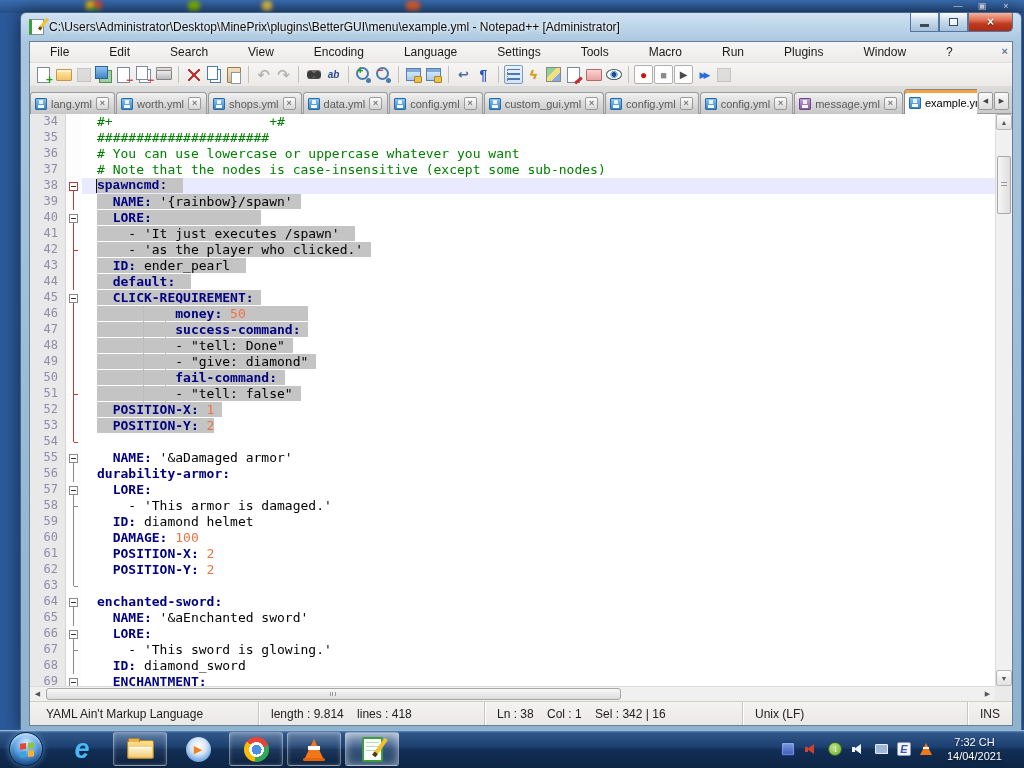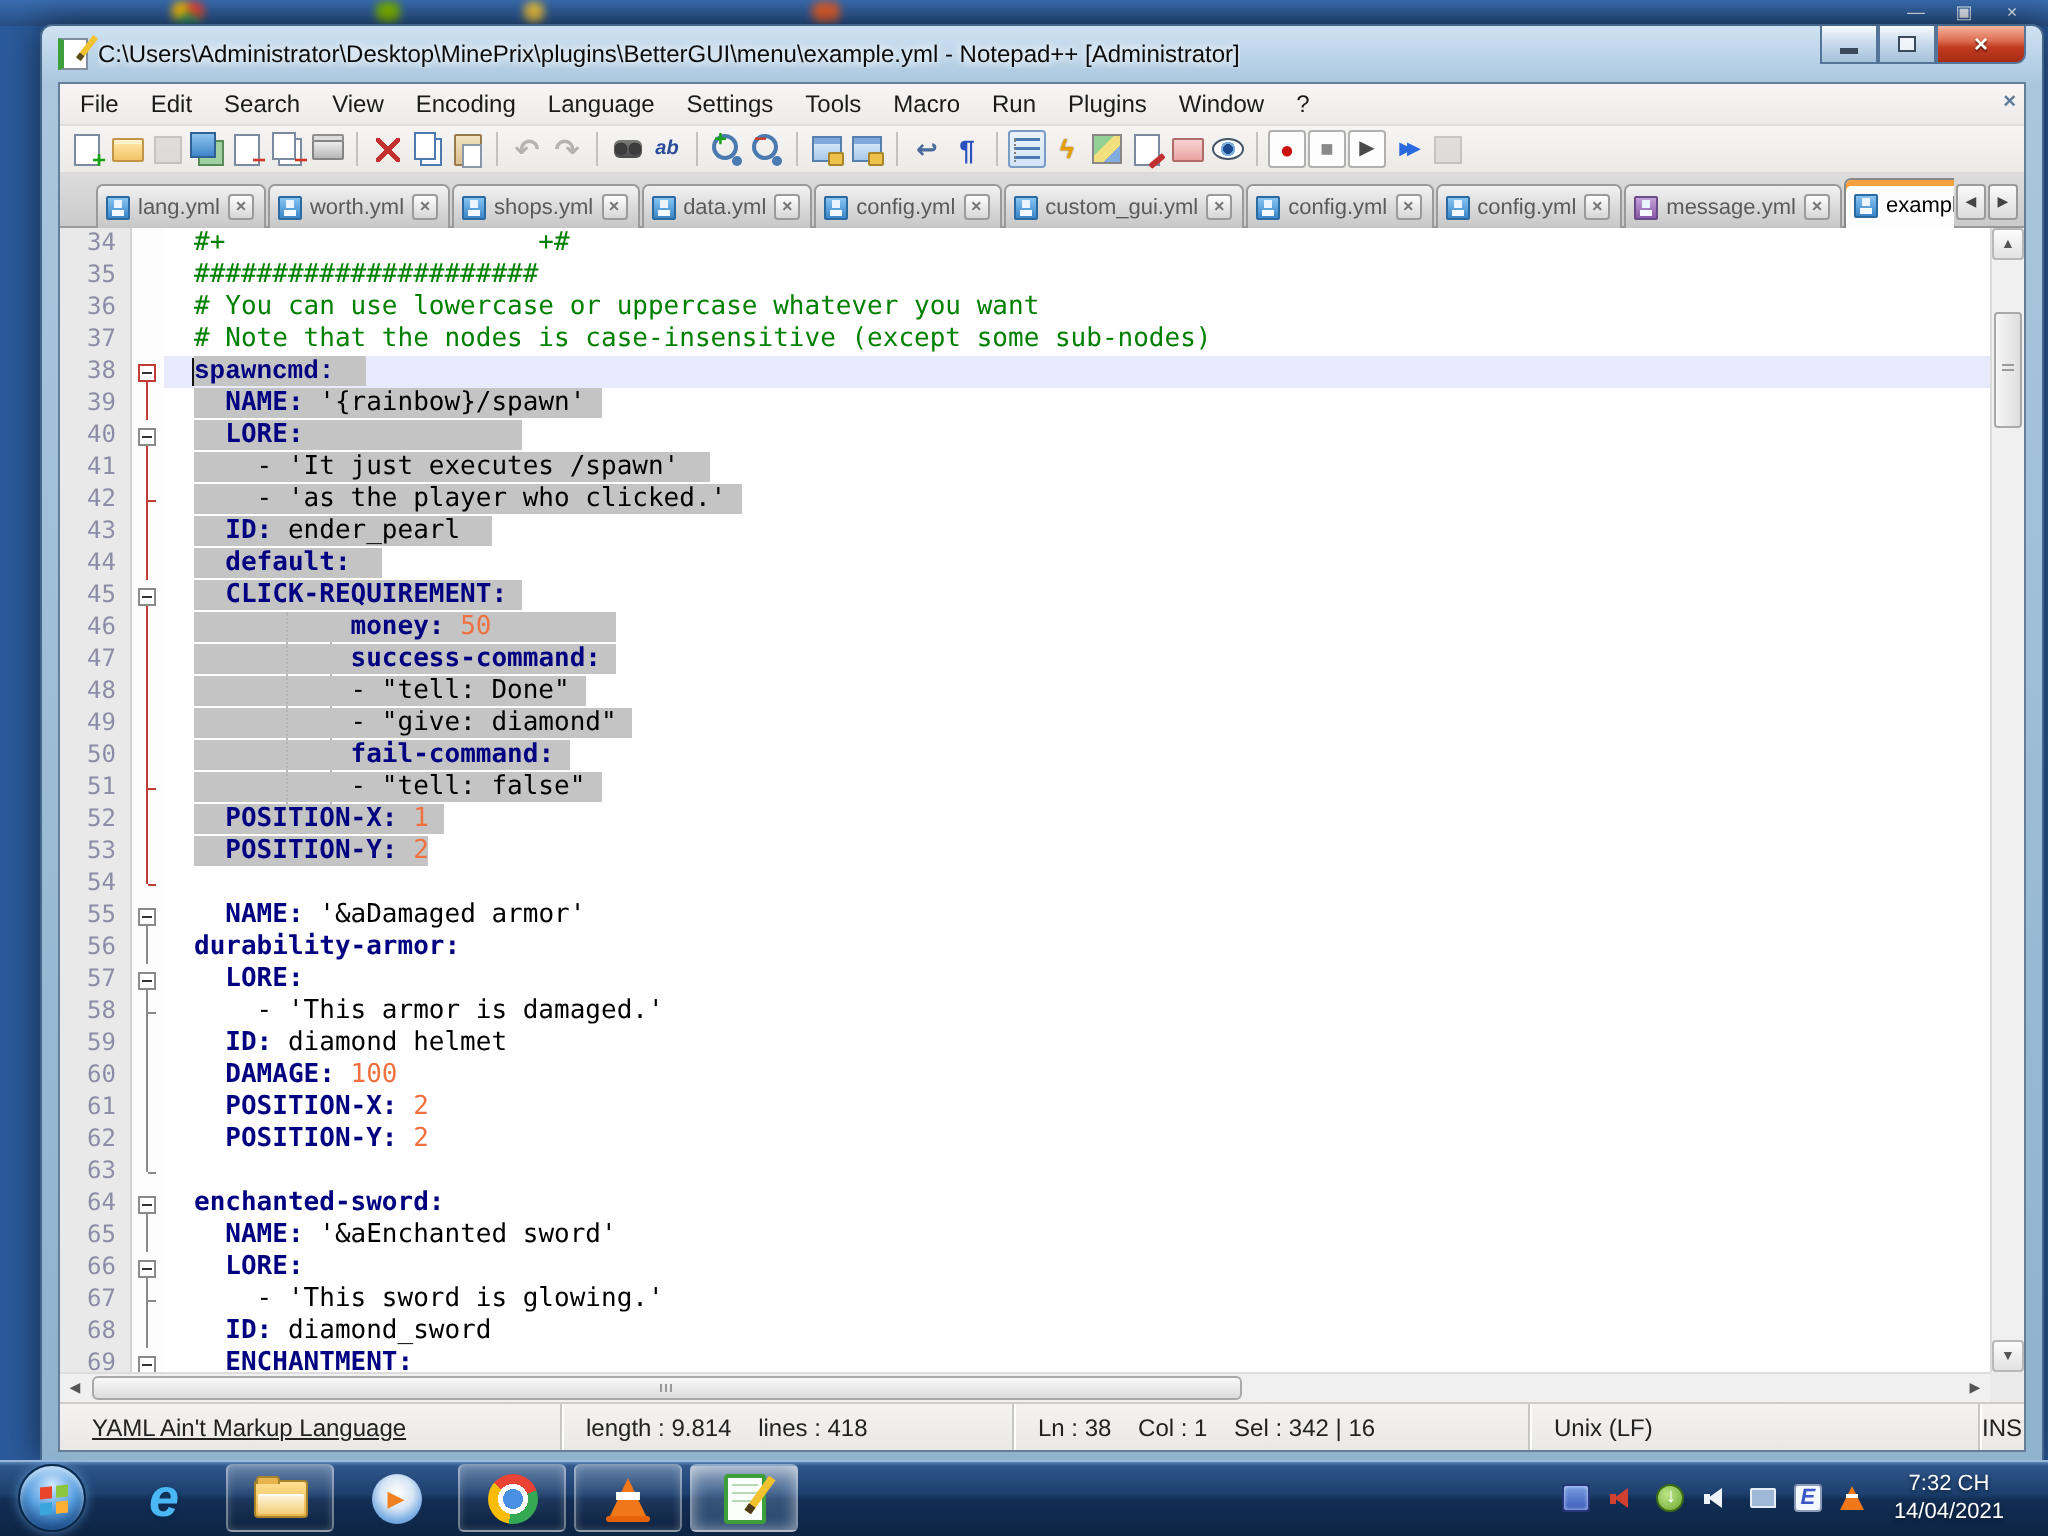--- a/index.html
+++ b/index.html
@@ -34,21 +34,21 @@
   .cap{position:absolute;top:0;right:8px;display:flex;}
   .cb{width:29px;height:19px;border:1px solid #54749a;border-top:none;display:flex;align-items:center;justify-content:center;
       background:linear-gradient(180deg,rgba(255,255,255,.85),rgba(205,220,236,.6) 45%,rgba(150,180,210,.55));}
   .cb .g-min{width:9px;height:3px;background:#3a4a5a;margin-top:6px;}
   .cb .g-max{width:9px;height:8px;border:1px solid #3a4a5a;background:rgba(255,255,255,.7);}
   .cb.close{width:45px;border-radius:0 0 5px 0;background:linear-gradient(180deg,#f6b39e,#dd6e52 40%,#c03a20 60%,#a82c14);
       color:#fff;font-size:12px;font-weight:bold;text-shadow:0 1px 1px #5a1408;}
   .winbody{position:absolute;left:8px;right:8px;top:28px;bottom:4px;background:#f1f0ee;border:1px solid #667f99;display:flex;flex-direction:column;}
 
   
-  .menubar{height:22px;background:linear-gradient(#f7f6f5,#ecebe9);display:flex;align-items:center;padding-left:2px;position:relative;border-bottom:1px solid #e0dedd;}
+  .menubar{height:22px;background:linear-gradient(#f7f6f5,#ecebe9);display:flex;align-items:center;padding-left:12px;position:relative;border-bottom:1px solid #e0dedd;gap:24px;}
   .mi{padding:2px 8px;font-size:12px;color:#1a1a1a;}
   .menu-x{position:absolute;right:4px;top:3px;color:#5a7a9a;font-size:11px;font-weight:bold;}
 
   
   .toolbar{height:25px;background:linear-gradient(#f6f5f3,#eceae7);display:flex;align-items:center;padding-left:4px;gap:1px;border-bottom:1px solid #dcdad7;}
   .tsep{width:1px;height:17px;background:#c4c2bf;margin:0 4px;flex:none;}
   .ti{position:relative;width:19px;height:19px;display:flex;align-items:center;justify-content:center;flex:none;border-radius:2px;font-size:12px;}
   .ti.dis{filter:grayscale(1);opacity:.45;}
   .ti.pressed{border:1px solid #7a9cc4;background:linear-gradient(#eaf2fb,#d4e4f5);}
   .ti.boxed{border:1px solid #b0b0b0;background:#fdfdfd;}
@@ -88,21 +88,21 @@
   .k-eye::before{content:"";width:14px;height:9px;border:1px solid #445566;border-radius:50%;
      background:radial-gradient(circle at 50% 50%,#1d4a8c 2.4px,#7ab0e0 2.5px 3.6px,#fff 3.7px);}
   .k-record::before{content:"\25CF";color:#cc1111;font-size:12px;}
   .k-stop::before{content:"\25A0";color:#8a8a8a;font-size:11px;}
   .k-play::before{content:"\25B6";color:#4a4a4a;font-size:10px;}
   .k-fast-forward::before{content:"\25B6\25B6";color:#2a6adf;font-size:9px;letter-spacing:-3px;font-weight:bold;}
   .k-floppy-macro::before{content:"";width:12px;height:12px;background:#c8c8c8;border:1px solid #929292;}
 
   
   .tabbar{height:27px;background:linear-gradient(#dcdcdc,#cacaca);display:flex;align-items:flex-end;padding:0 2px 0 0;box-shadow:inset 0 -1px 0 #9a9a9a;position:relative;}
-  .tabs{display:flex;align-items:flex-end;flex:1;overflow:hidden;height:27px;padding-left:18px;}
+  .tabs{display:flex;align-items:flex-end;flex:1;overflow:hidden;height:27px;}
   .tab{height:22px;display:flex;align-items:center;gap:4px;padding:0 5px 0 4px;flex:none;
        background:linear-gradient(#f2f2f2,#d8d8d8 55%,#c6c6c6);border:1px solid #9a9a9a;border-bottom:none;
        border-radius:3.5px 3.5px 0 0;margin-right:1px;font-size:11px;color:#5a5a5a;white-space:nowrap;}
   .tab.active{height:26px;background:#fdfdfd;color:#000;box-shadow:inset 0 3px 0 #f6a13d;margin-bottom:-1px;z-index:2;border-color:#888;}
   .floppy{width:12px;height:12px;border-radius:1px;position:relative;flex:none;background:linear-gradient(#86c4f2,#3a86c8);border:1px solid #2a6aa0;}
   .floppy::before{content:"";position:absolute;top:1px;left:3px;right:3px;height:4px;background:#eaf4ff;}
   .floppy::after{content:"";position:absolute;bottom:1px;left:2px;right:2px;height:3px;background:#f4f9ff;}
   .floppy.purple{background:linear-gradient(#c4a0da,#8a5aa8);border-color:#6a4a88;}
   .tx{width:13px;height:13px;flex:none;border:1px solid #9a9a9a;border-radius:2px;background:linear-gradient(#fefefe,#d6d6d6);
       color:#777;font-size:9px;font-weight:bold;line-height:11px;text-align:center;}
@@ -558,21 +558,21 @@
         </div>
         <div class="hs">
           <div class="arr left">◀</div>
           <div class="hthumb"></div>
           <div class="arr right">▶</div>
         </div>
         <div class="scorner"></div>
       </div>
 
       <div class="statusbar" id="statusbar">
-          <div class="sc" style="width: 250px; text-decoration: underline;">YAML Ain't Markup Language</div>
+          <div class="sc" style="width: 228px;">YAML Ain't Markup Language</div>
           <div class="sc" style="width: 226px;">length : 9.814    lines : 418</div>
           <div class="sc" style="width: 258px;">Ln : 38    Col : 1    Sel : 342 | 16</div>
           <div class="sc" style="width: 112px;">Unix (LF)</div>
           <div class="sc" style="width: 113px; margin-top: 40px;">UTF-8</div>
           <div class="sc last">INS</div>
         </div>
     </div>
   </div>
 
   <div class="taskbar">

